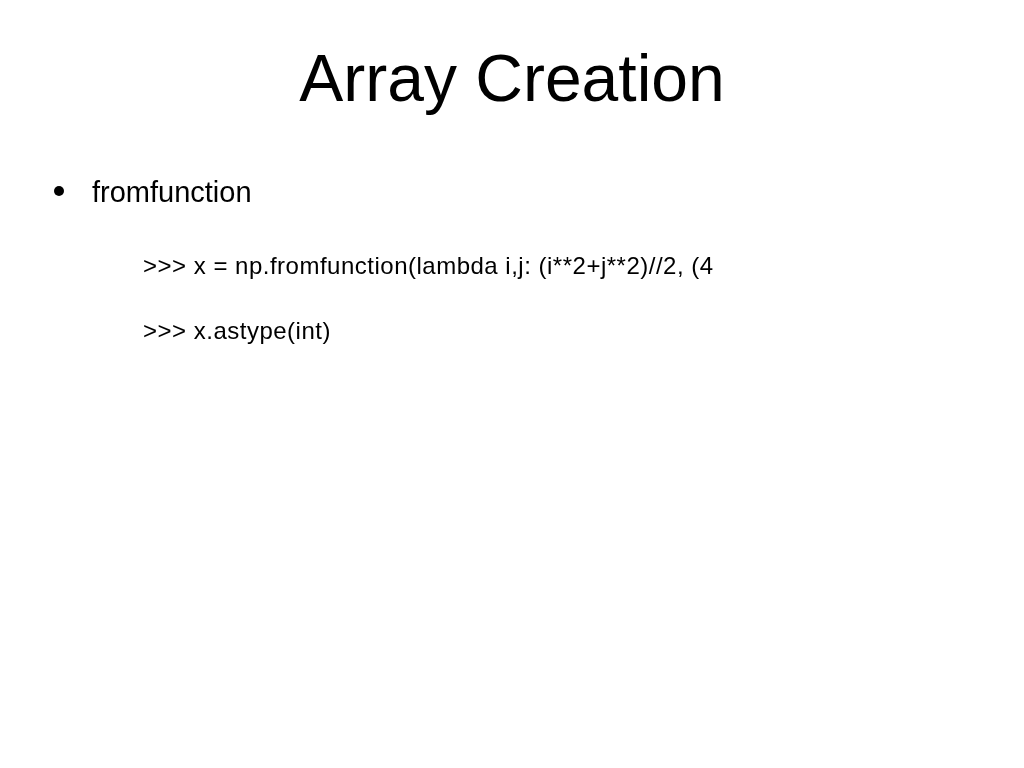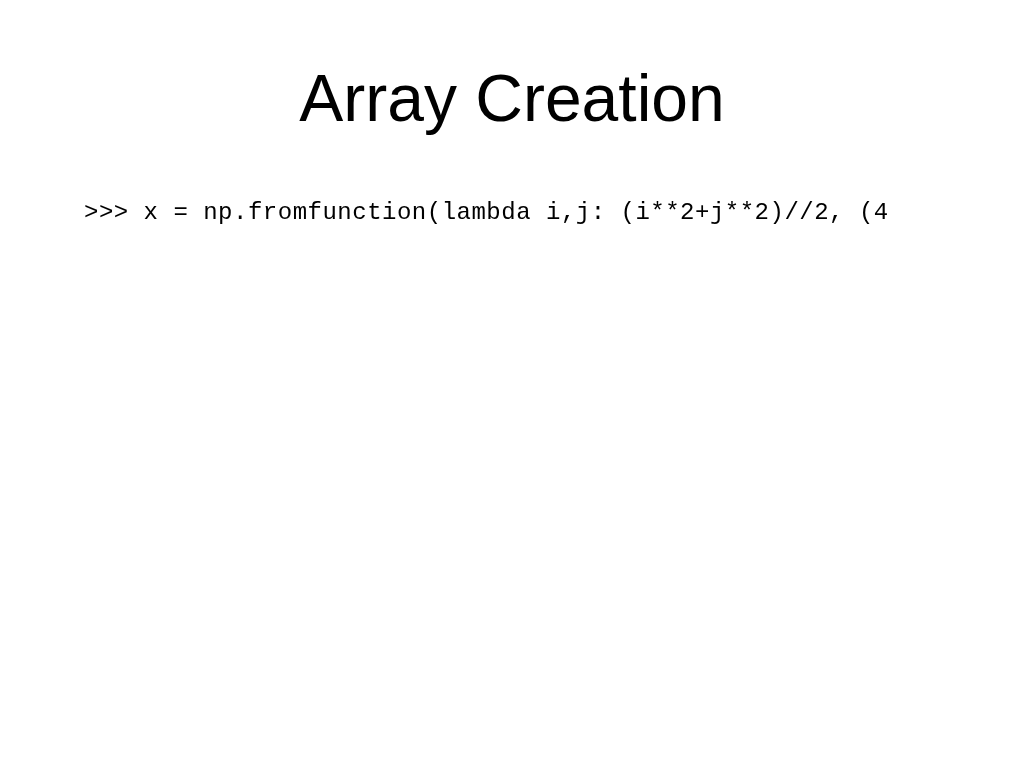--- a/index.html
+++ b/index.html
@@ -9,21 +9,21 @@
     height: 768px;
     background: #ffffff;
     font-family: Arial, Helvetica, sans-serif;
     color: #000000;
     overflow: hidden;
   }
   .slide {
     width: 1024px;
     height: 768px;
     box-sizing: border-box;
-    padding: 60px 24px 24px 24px;
+    padding: 40px 24px 24px 24px;
     position: relative;
   }
   .title {
     font-size: 66px;
     font-weight: 400;
     text-align: center;
     margin-top: 0;
     margin-bottom: 60px;
     letter-spacing: 0px;
   }
@@ -40,35 +40,40 @@
     border-radius: 50%;
     margin-right: 28px;
     margin-top: -4px;
     flex-shrink: 0;
   }
   .bullet-text {
     font-size: 29px;
     font-weight: 400;
   }
   .code-block {
-    font-family: Liberation Mono, monospace;
+    font-family: Liberation Sans, sans-serif;
     font-size: 24px;
     line-height: 1.45;
     white-space: pre;
-    margin-left: 60px;
+    margin-left: 119px;
     margin-bottom: 30px;
     letter-spacing: 0.5px;
   }
 </style>
 </head>
 <body>
 
 <div class="slide">
 
   <h1 class="title">Array Creation</h1>
 
+  <div class="bullet-row">
+    <span class="bullet-dot"></span>
+    <span class="bullet-text">fromfunction</span>
+  </div>
 
   <div class="code-block">&gt;&gt;&gt; x = np.fromfunction(lambda i,j: (i**2+j**2)//2, (4</div>
 
+  <div class="code-block">&gt;&gt;&gt; x.astype(int)</div>
 
 
 
 </div>
 
 </body></html>

